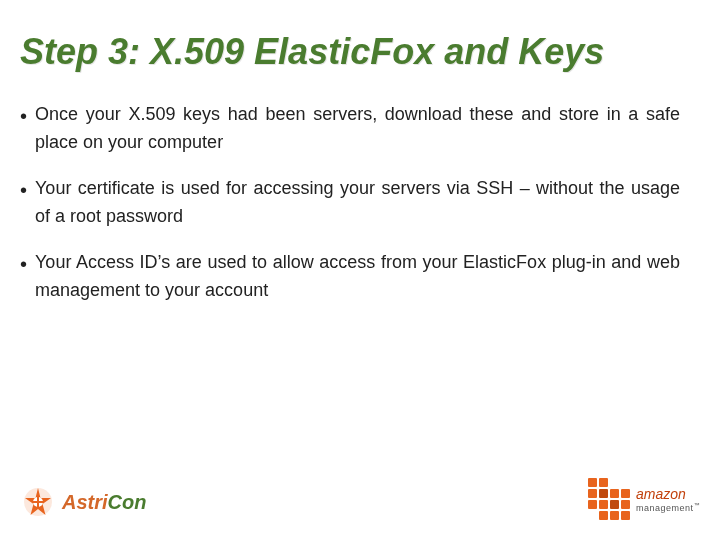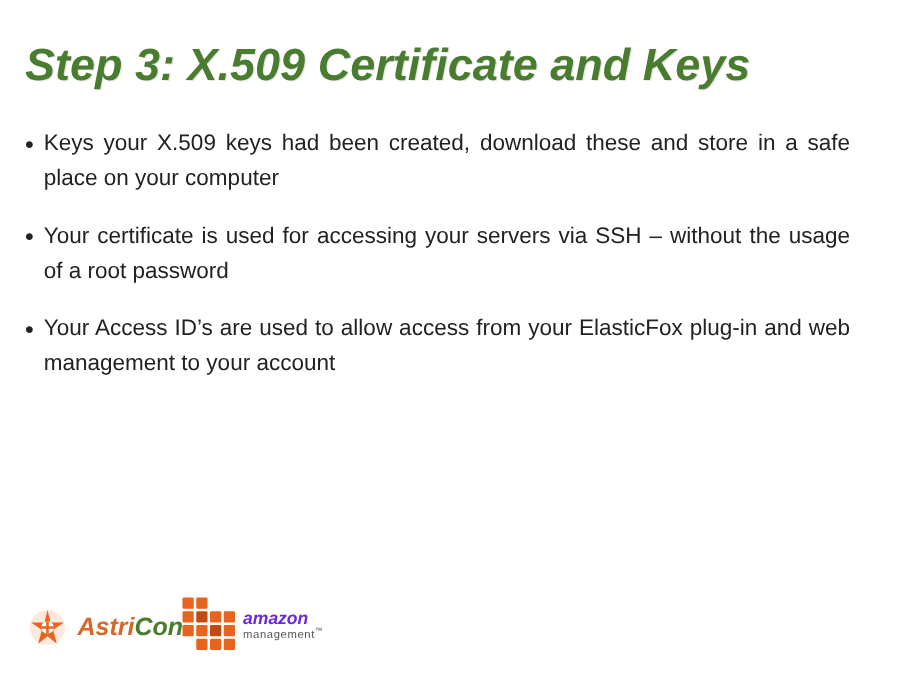--- a/index.html
+++ b/index.html
@@ -59,20 +59,21 @@
       flex: 1;
       text-align: justify;
     }
 
     .footer {
       position: absolute;
       bottom: 20px;
       left: 0;
       right: 0;
       display: flex;
+      justify-content: space-between;
       align-items: flex-end;
       padding: 0 20px;
     }
 
     
     .astricon-logo {
       display: flex;
       align-items: center;
       gap: 6px;
     }
@@ -89,27 +90,27 @@
       flex-direction: column;
       align-items: center;
       gap: 2px;
     }
   </style>
 </head>
 <body>
 
 <div class="slide-container">
 
-  <h1 class="slide-title">Step 3: X.509 Certificate and Keys</h1>
+  <h1 class="slide-title">Step 3: X.509 ElasticFox and Keys</h1>
 
   <div class="content-area">
 
     <div class="bullet-item">
       <span class="bullet-dot">•</span>
-      <span class="bullet-text">Keys your X.509 keys had been created, download these and store in a safe place on your computer</span>
+      <span class="bullet-text">Once your X.509 keys had been servers, download these and store in a safe place on your computer</span>
     </div>
 
     <div class="bullet-item">
       <span class="bullet-dot">•</span>
       <span class="bullet-text">Your certificate is used for accessing your servers via SSH – without the usage of a root password</span>
     </div>
 
     <div class="bullet-item">
       <span class="bullet-dot">•</span>
       <span class="bullet-text">Your Access ID’s are used to allow access from your ElasticFox plug-in and web management to your account</span>
@@ -154,21 +155,21 @@
           <div style="background:#e8641e; border-radius:1px;"></div>
           <div style="background:#c04a10; border-radius:1px;"></div>
           <div style="background:#e8641e; border-radius:1px;"></div>
 
           <div style="background:transparent;"></div>
           <div style="background:#e8641e; border-radius:1px;"></div>
           <div style="background:#e8641e; border-radius:1px;"></div>
           <div style="background:#e8641e; border-radius:1px;"></div>
         </div>
         <div>
-          <div style="font-size:14px; font-weight:bold; color:#6d28d9; font-style:italic;">amazon</div>
+          <div style="font-size:14px; font-weight:normal; color:#c2410c; font-style:italic;">amazon</div>
           <div style="font-size:9px; color:#555; letter-spacing:0.5px;">
             <span>management</span><sup style="font-size:6px;">™</sup>
           </div>
         </div>
       </div>
     </div>
 
   </div>
 
 </div>

